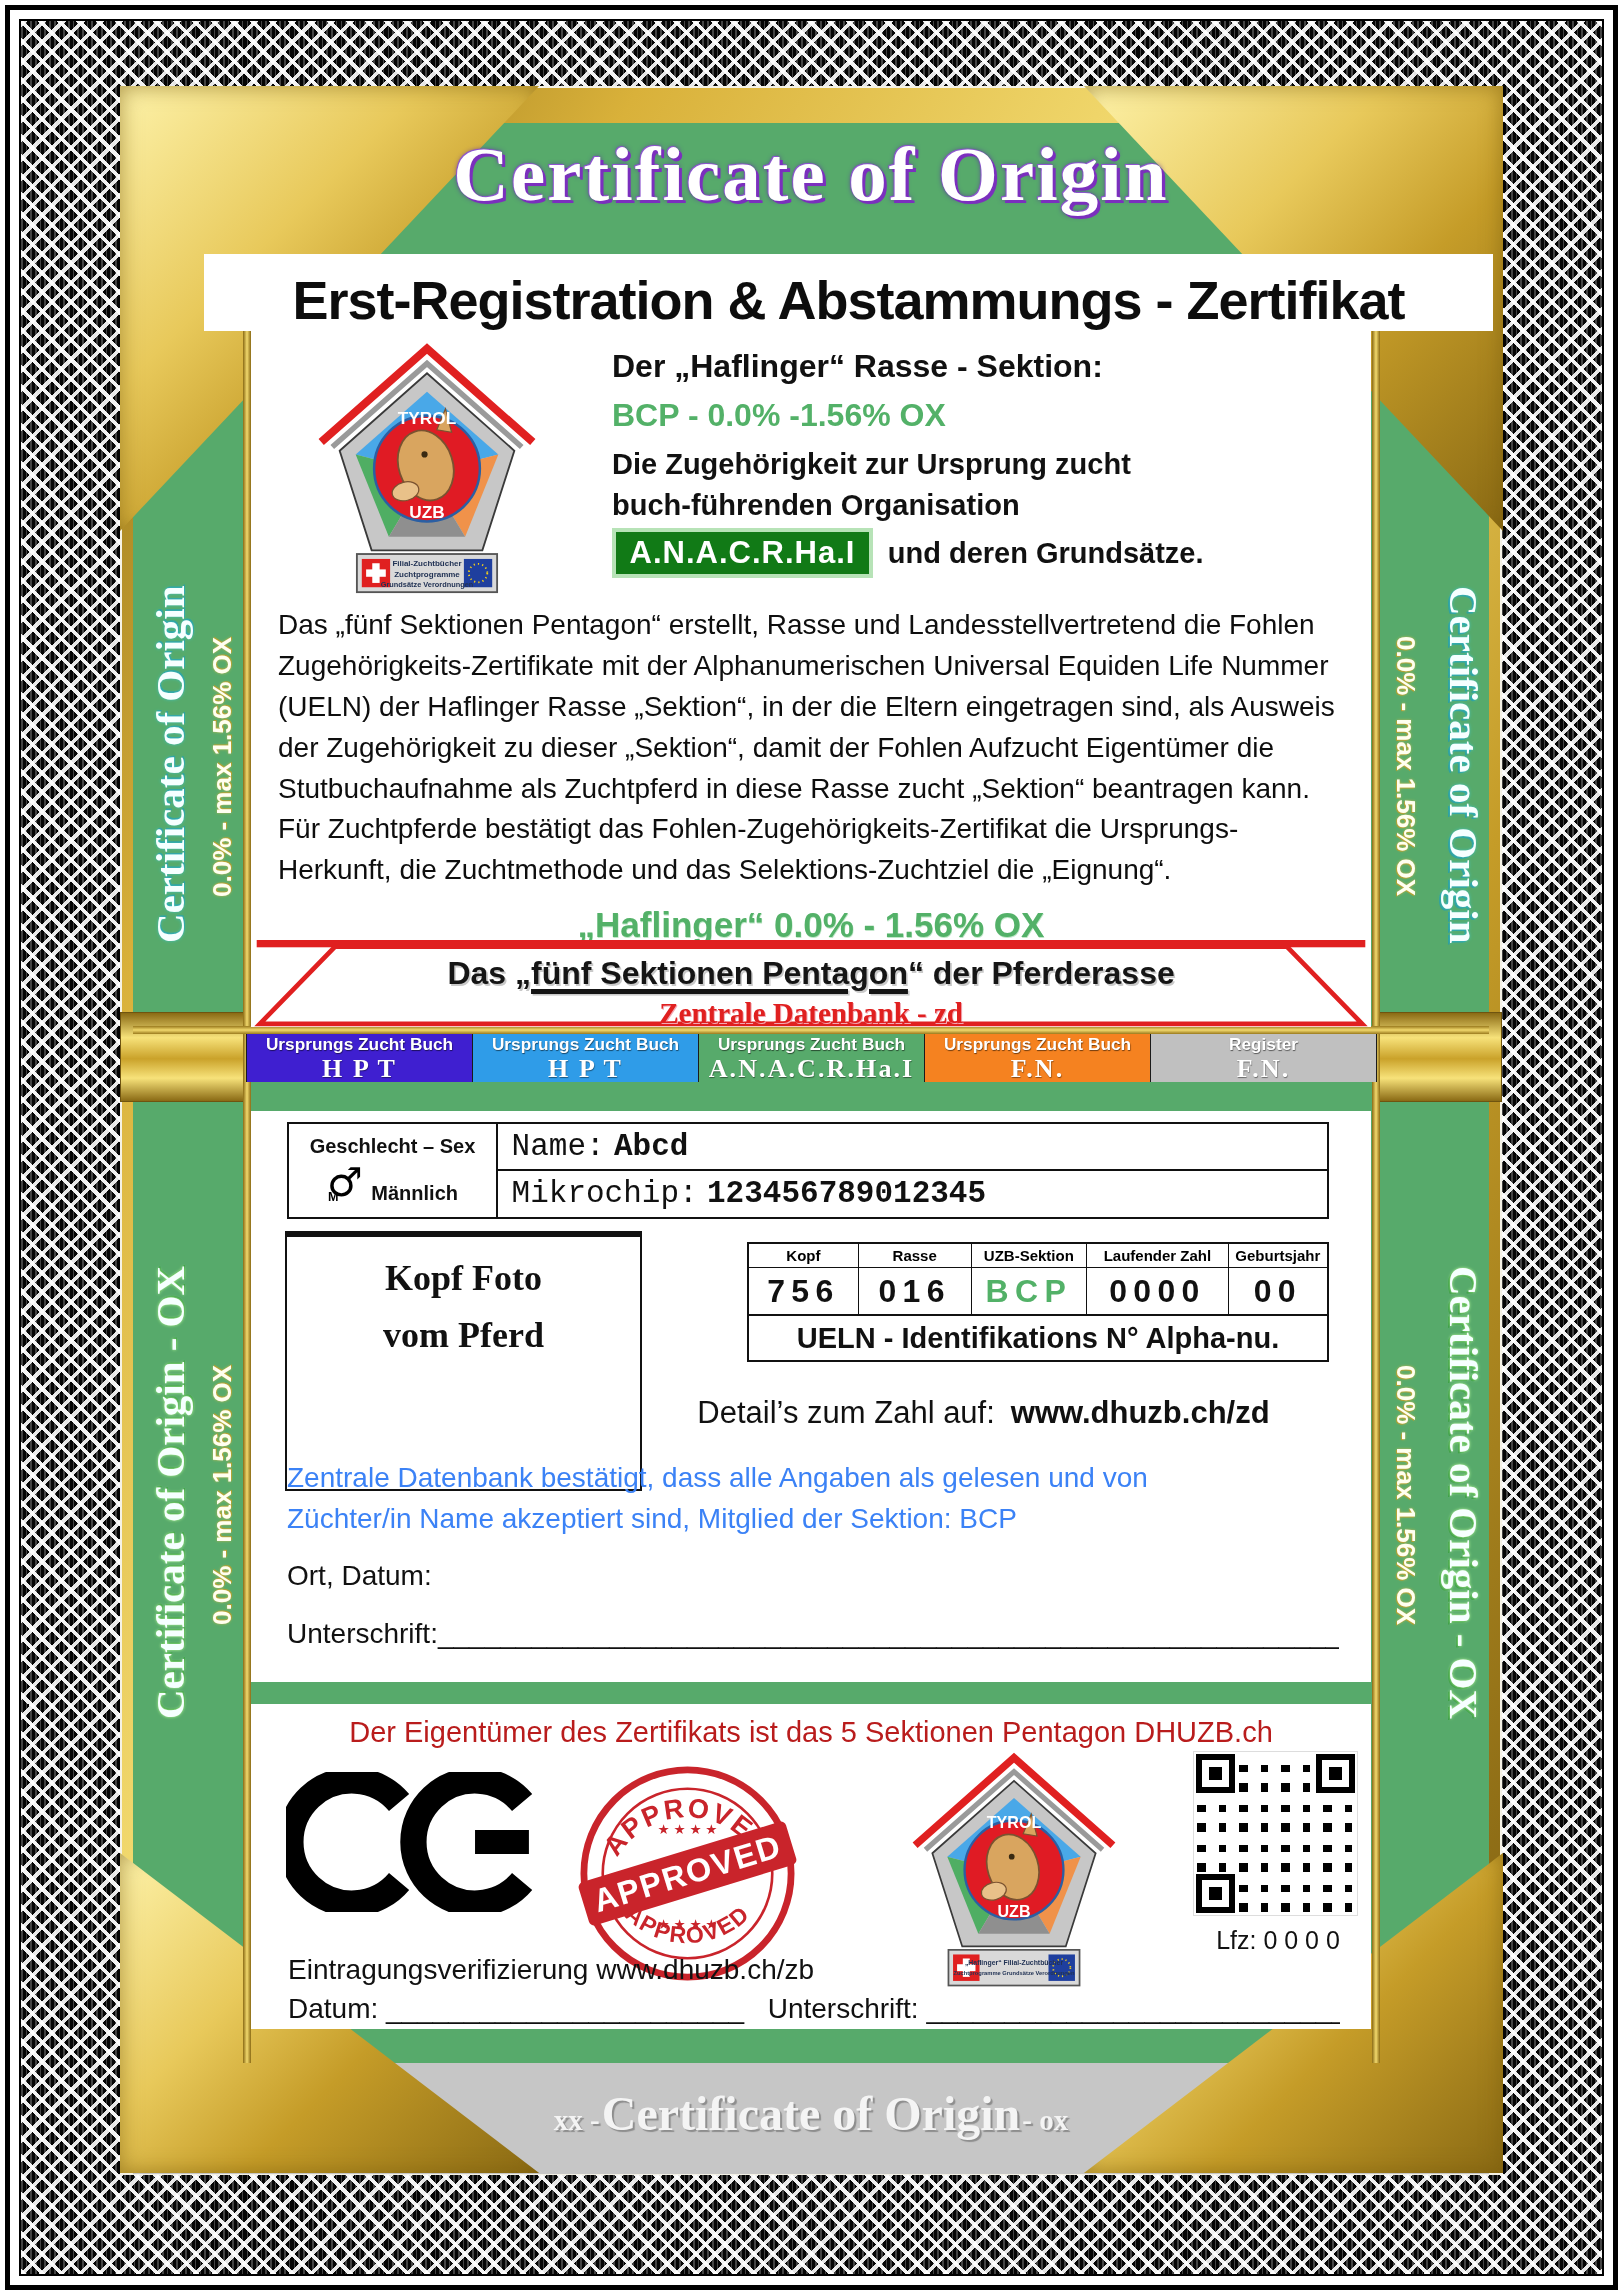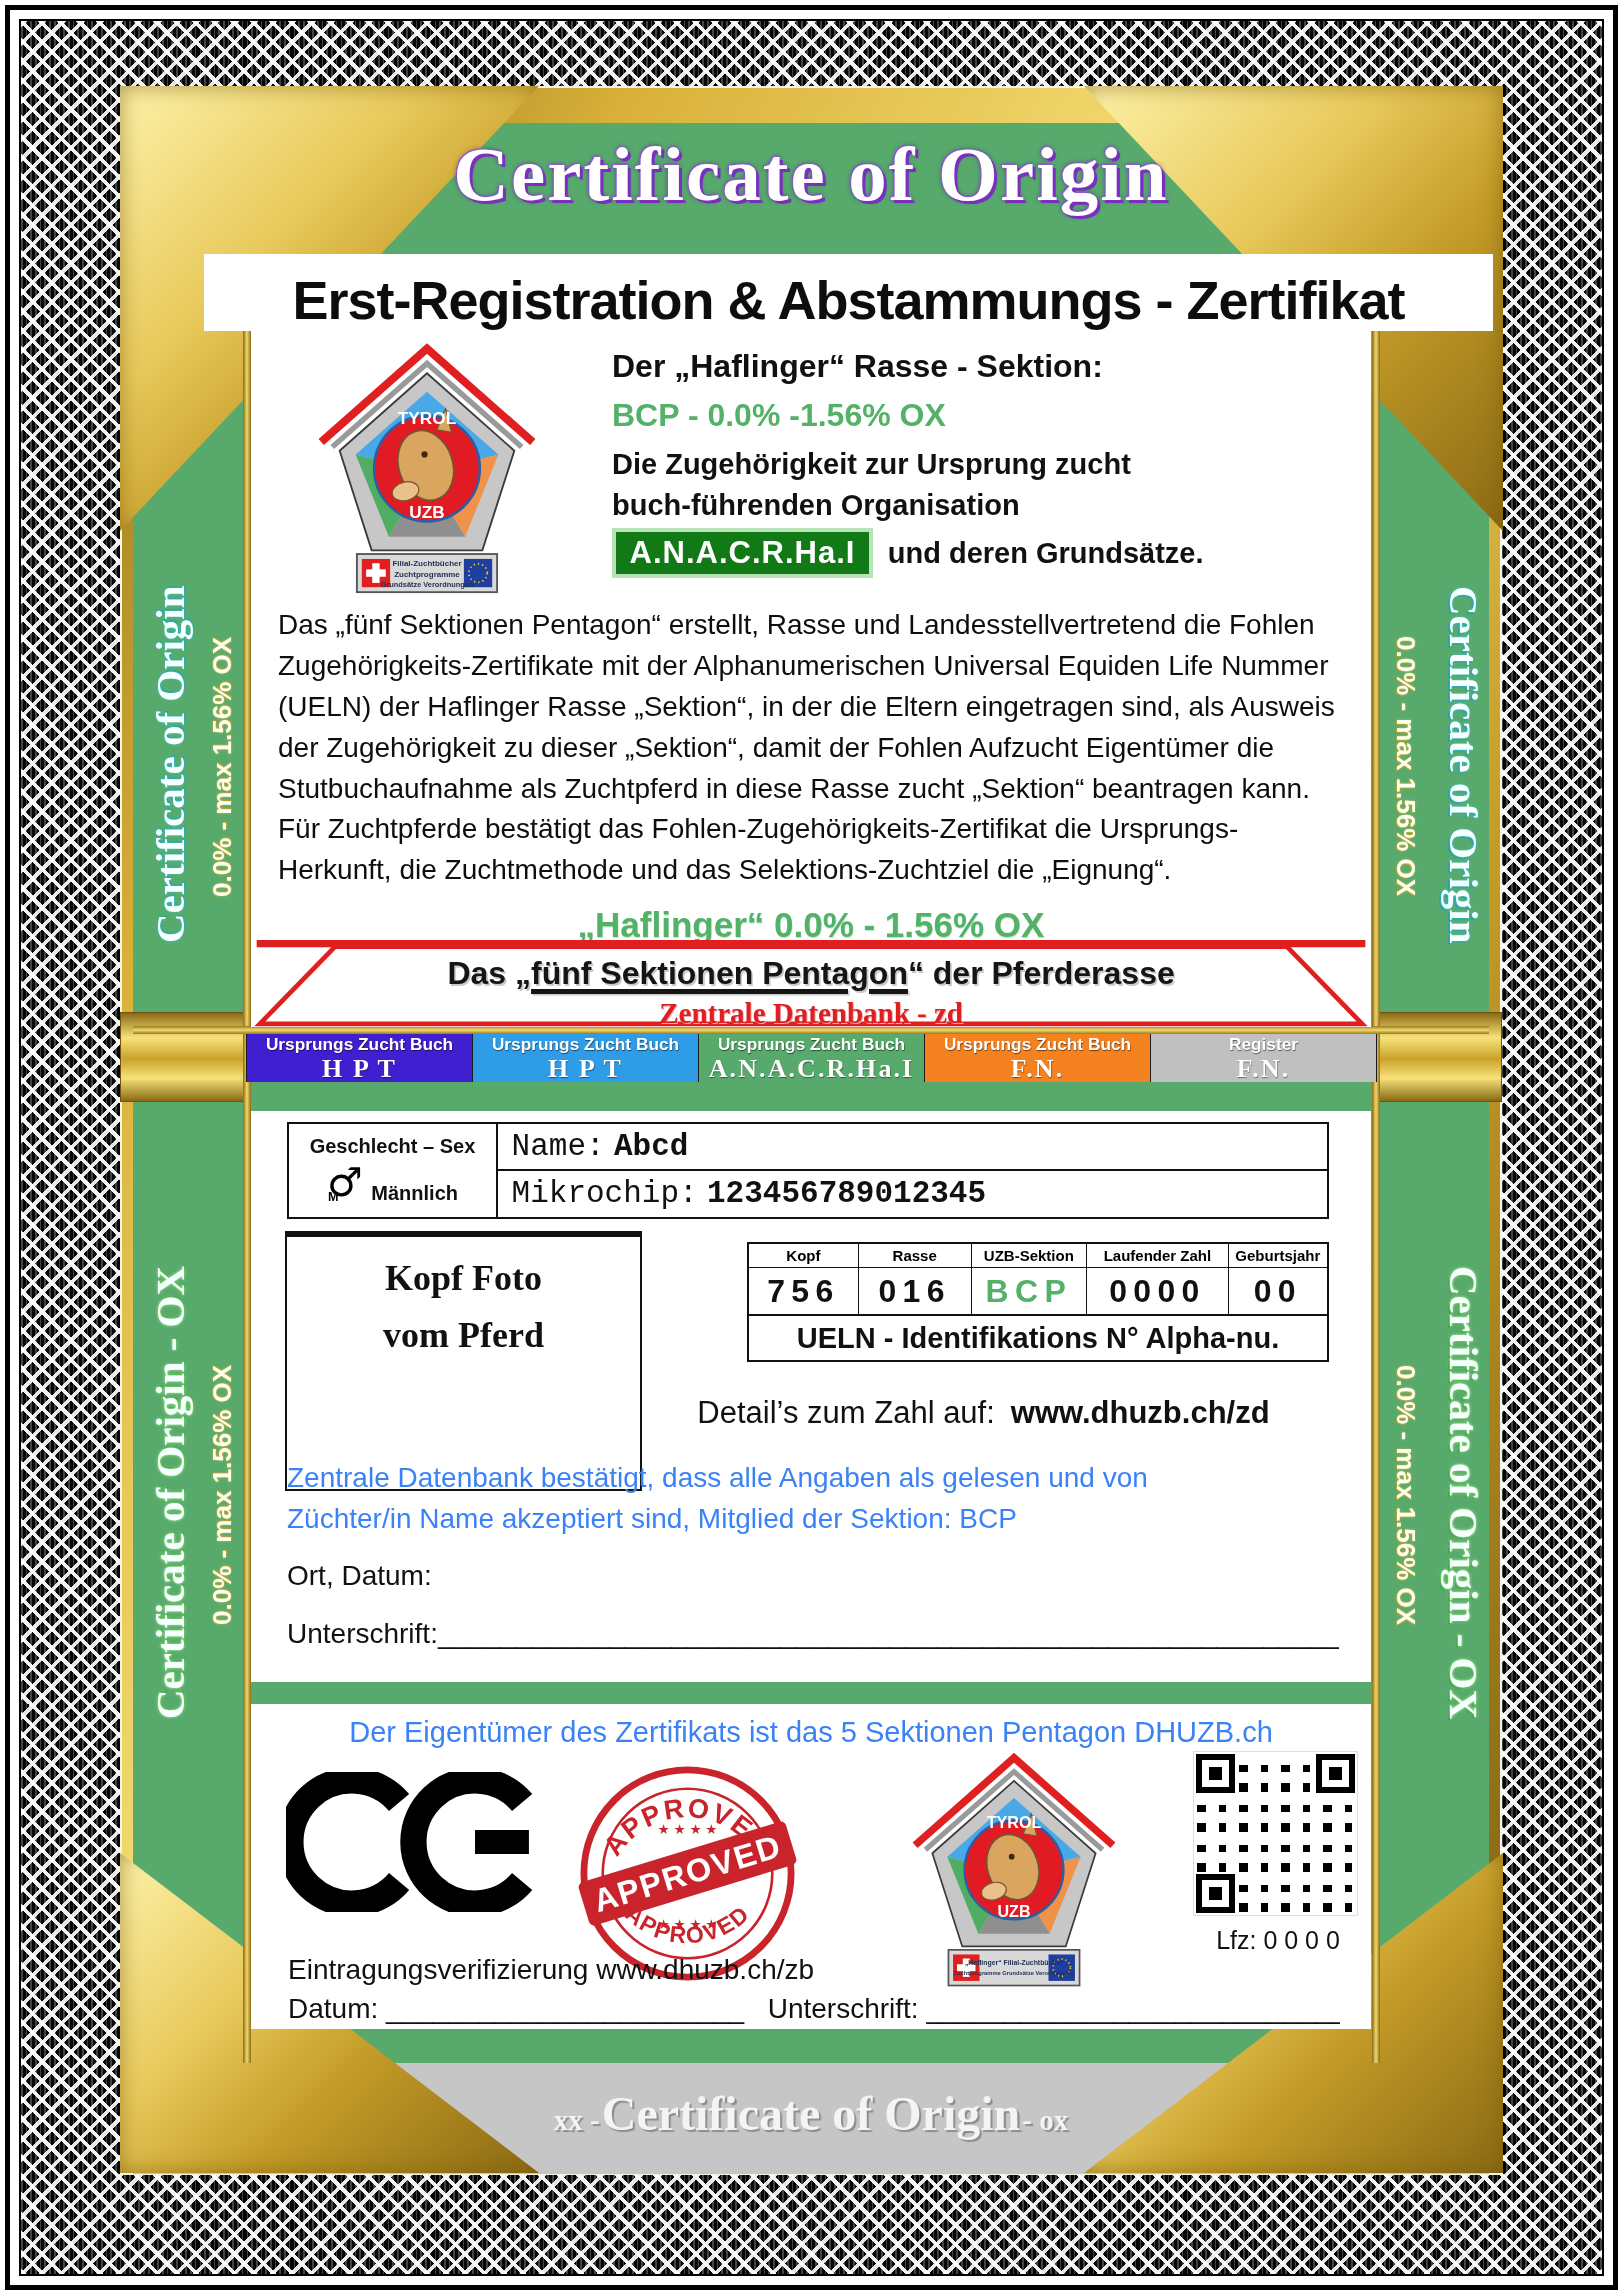--- a/index.html
+++ b/index.html
@@ -149,21 +149,21 @@
     font-size:31px; color:#111; }
   .details-line b { margin-left:7.3px; }
   .confirm { position:absolute; left:36px; top:347px; width:995px; font-size:28px; line-height:1.45;
     color:#3b82f6; }
   .ort  { position:absolute; left:36px; top:449px; font-size:28px; color:#111; }
   .sig  { position:absolute; left:36px; top:507px; width:1052px; font-size:28px; color:#111;
     white-space:nowrap; overflow:hidden; }
 
   
   .owner-line { position:absolute; left:0; top:11.5px; width:100%; text-align:center; font-size:29px;
-    color:#3b82f6; }
+    color:#b91c1c; }
   .ce-wrap { position:absolute; left:35px; top:68px; }
   .stamp-wrap { position:absolute; left:324px; top:57px; }
   .pent2-wrap { position:absolute; left:648px; top:42px; }
   .qr { position:absolute; left:943px; top:48px; width:163px; height:163px; background:
       repeating-linear-gradient(0deg,#000 0 9.4px,#fff 9.4px 20px,#000 20px 27px,#fff 27px 40px),
       repeating-linear-gradient(90deg,#000 0 9.4px,#fff 9.4px 22px,#000 22px 29px,#fff 29px 42px);
     background-blend-mode:lighten; border:3.1px solid #fff; outline:1px solid #ddd; }
   .finder { position:absolute; width:39px; height:39px; background:#000; }
   .finder::before { content:""; position:absolute; inset:6.3px; background:#fff; }
   .finder::after { content:""; position:absolute; inset:12.6px; background:#000; }

